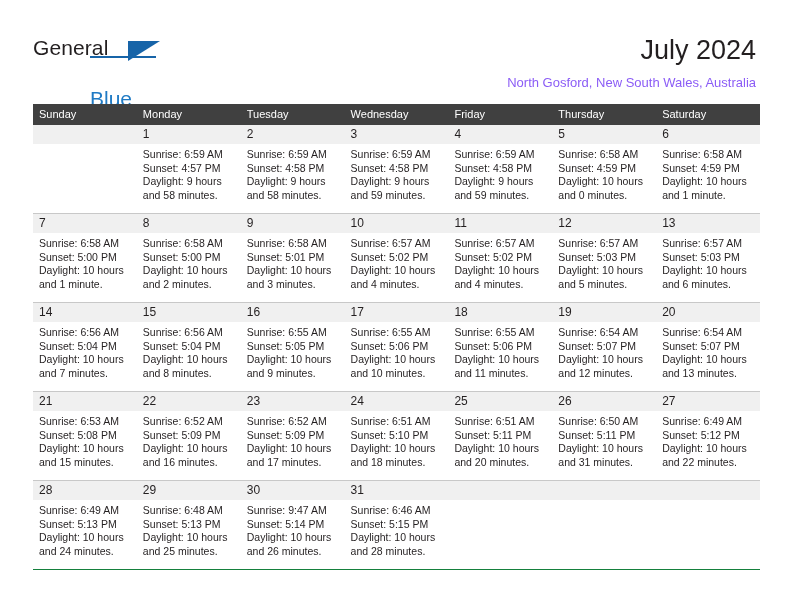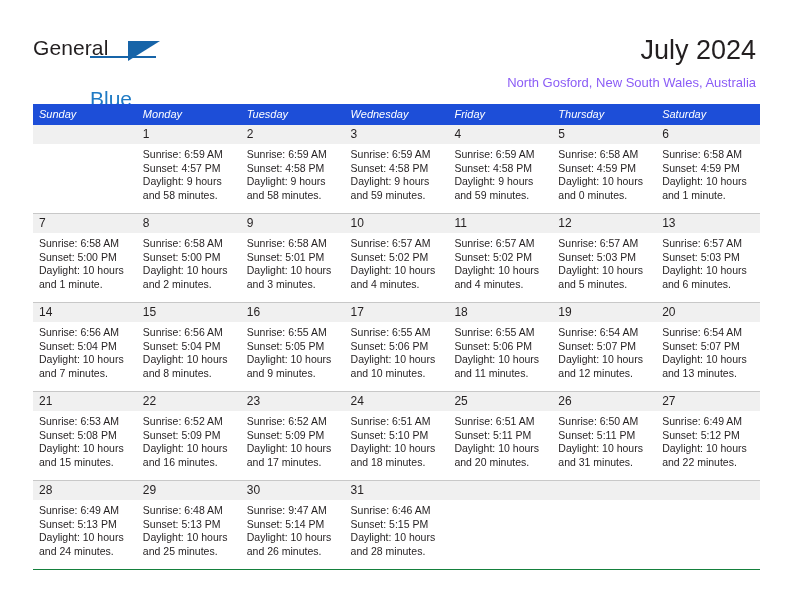--- a/index.html
+++ b/index.html
@@ -94,22 +94,21 @@
   
   .cal {
     position: absolute;
     left: 33px;
     top: 104px;
     width: 727px;
   }
   .weekhead {
     display: flex;
     width: 100%;
-    background: #1d4ed8;
-    font-style: italic;
+    background: #404040;
   }
   .weekhead .wh {
     flex: 1 1 0;
     box-sizing: border-box;
     padding: 4px 0 5px 6px;
     font-size: 11px;
     color: #ffffff;
     white-space: nowrap;
     overflow: hidden;
   }

